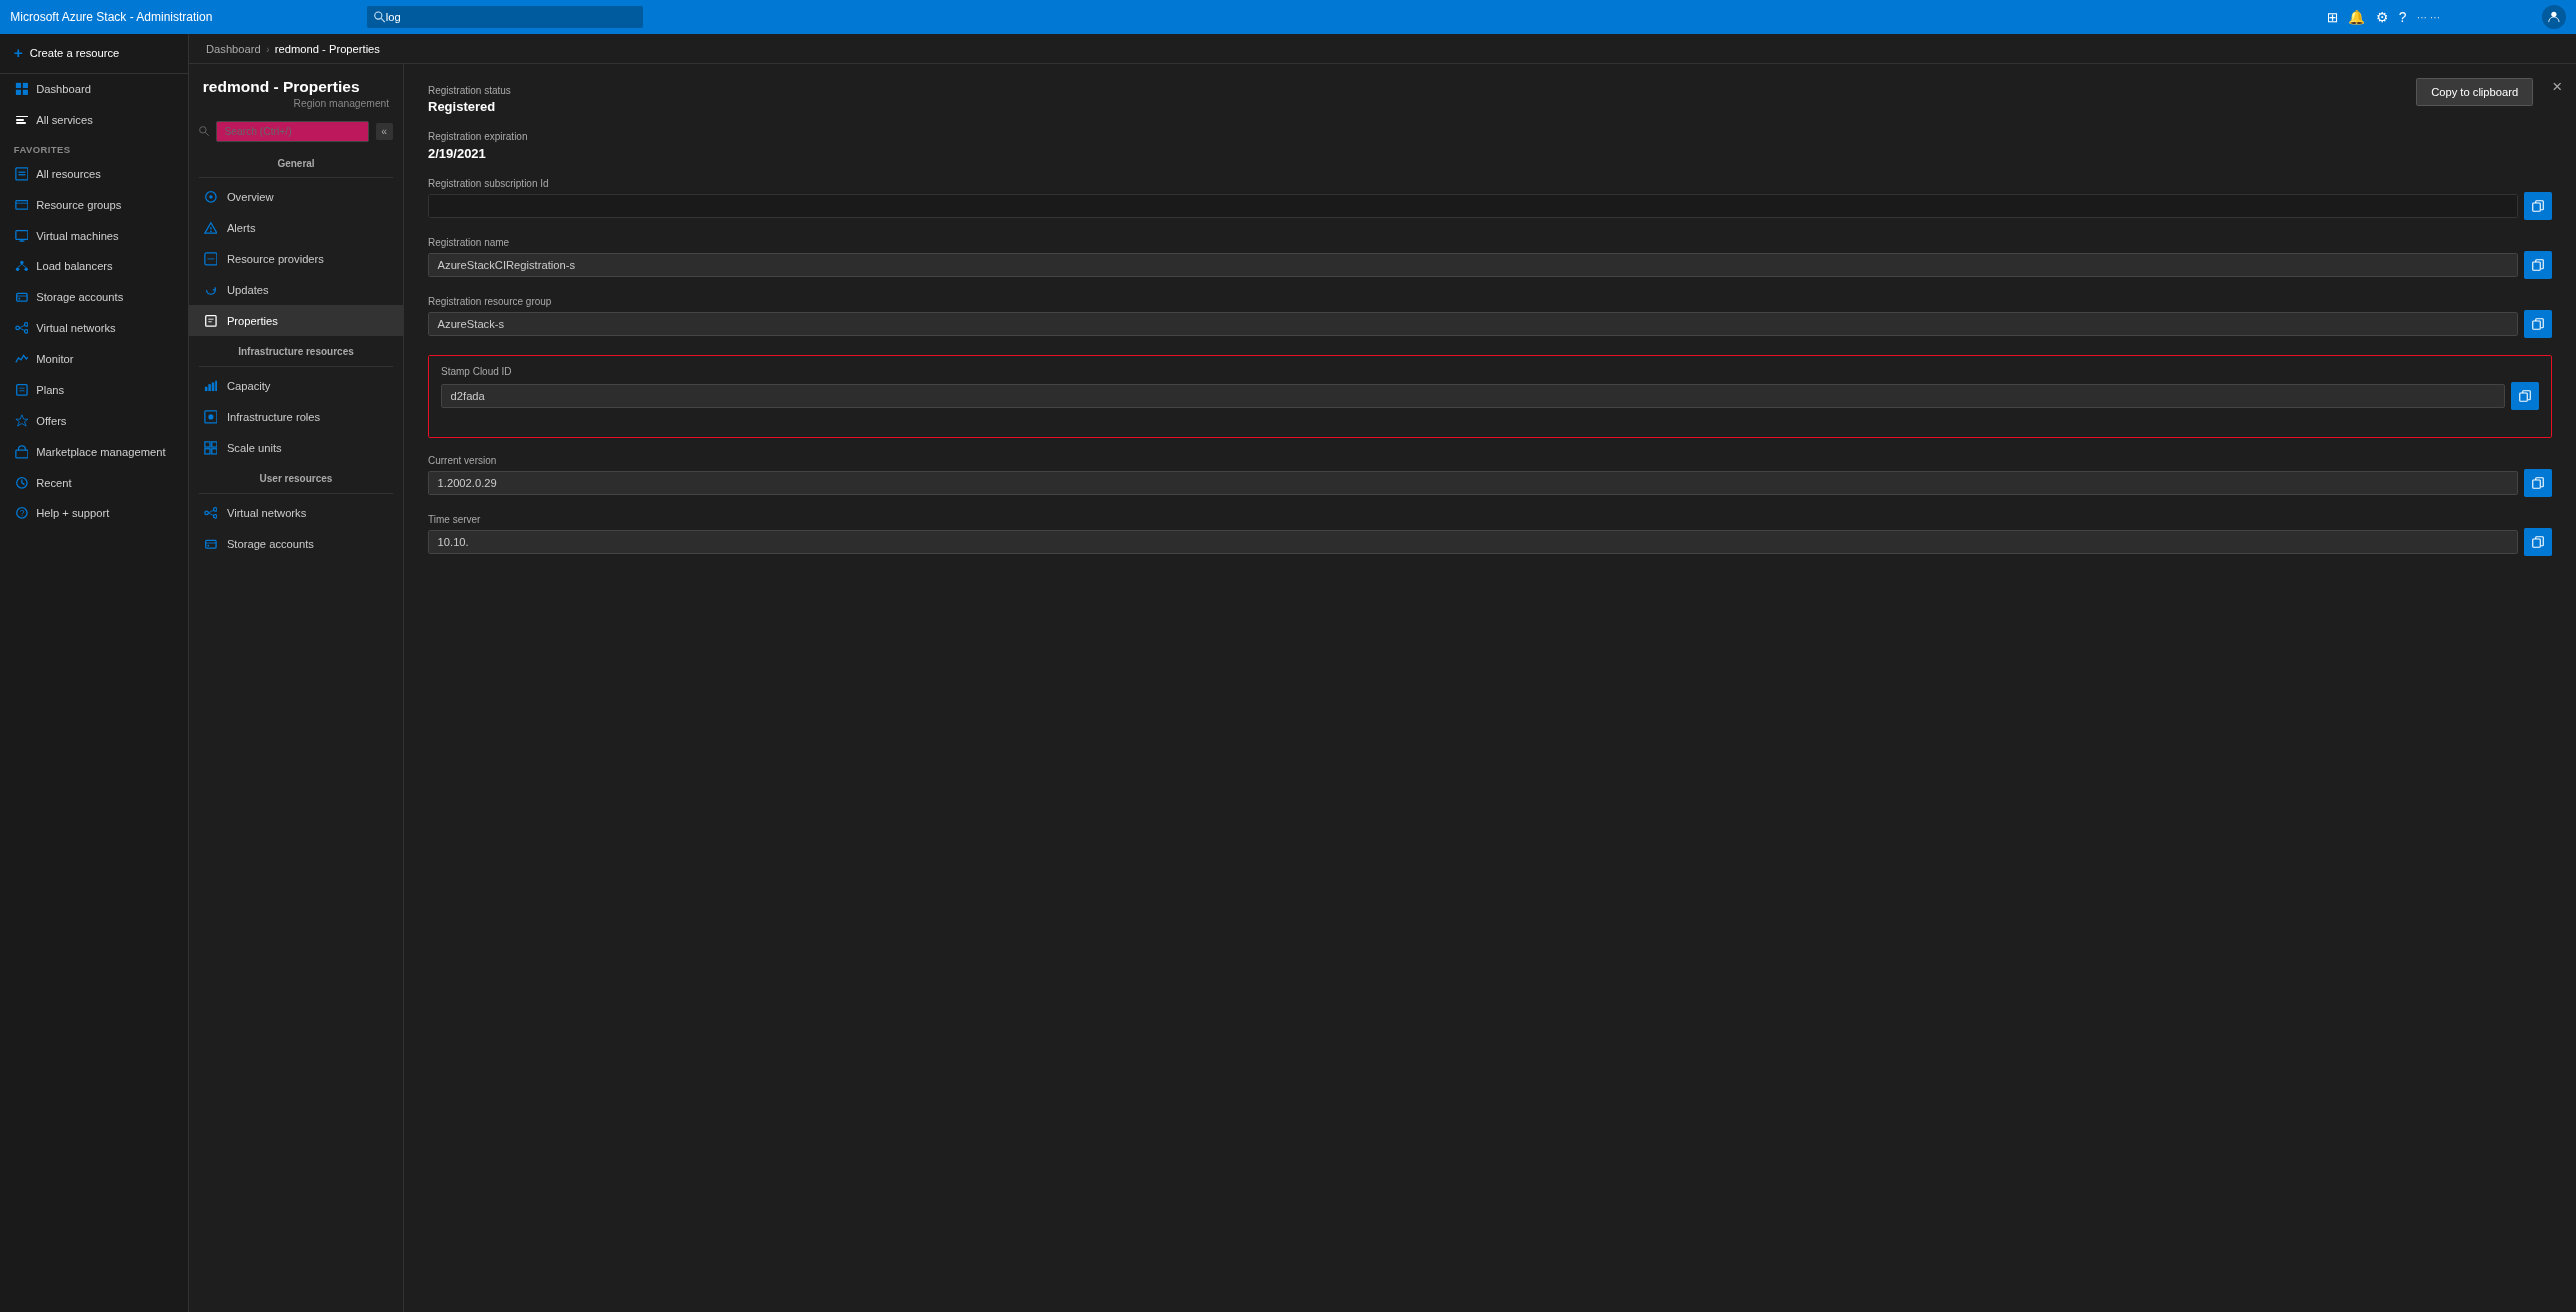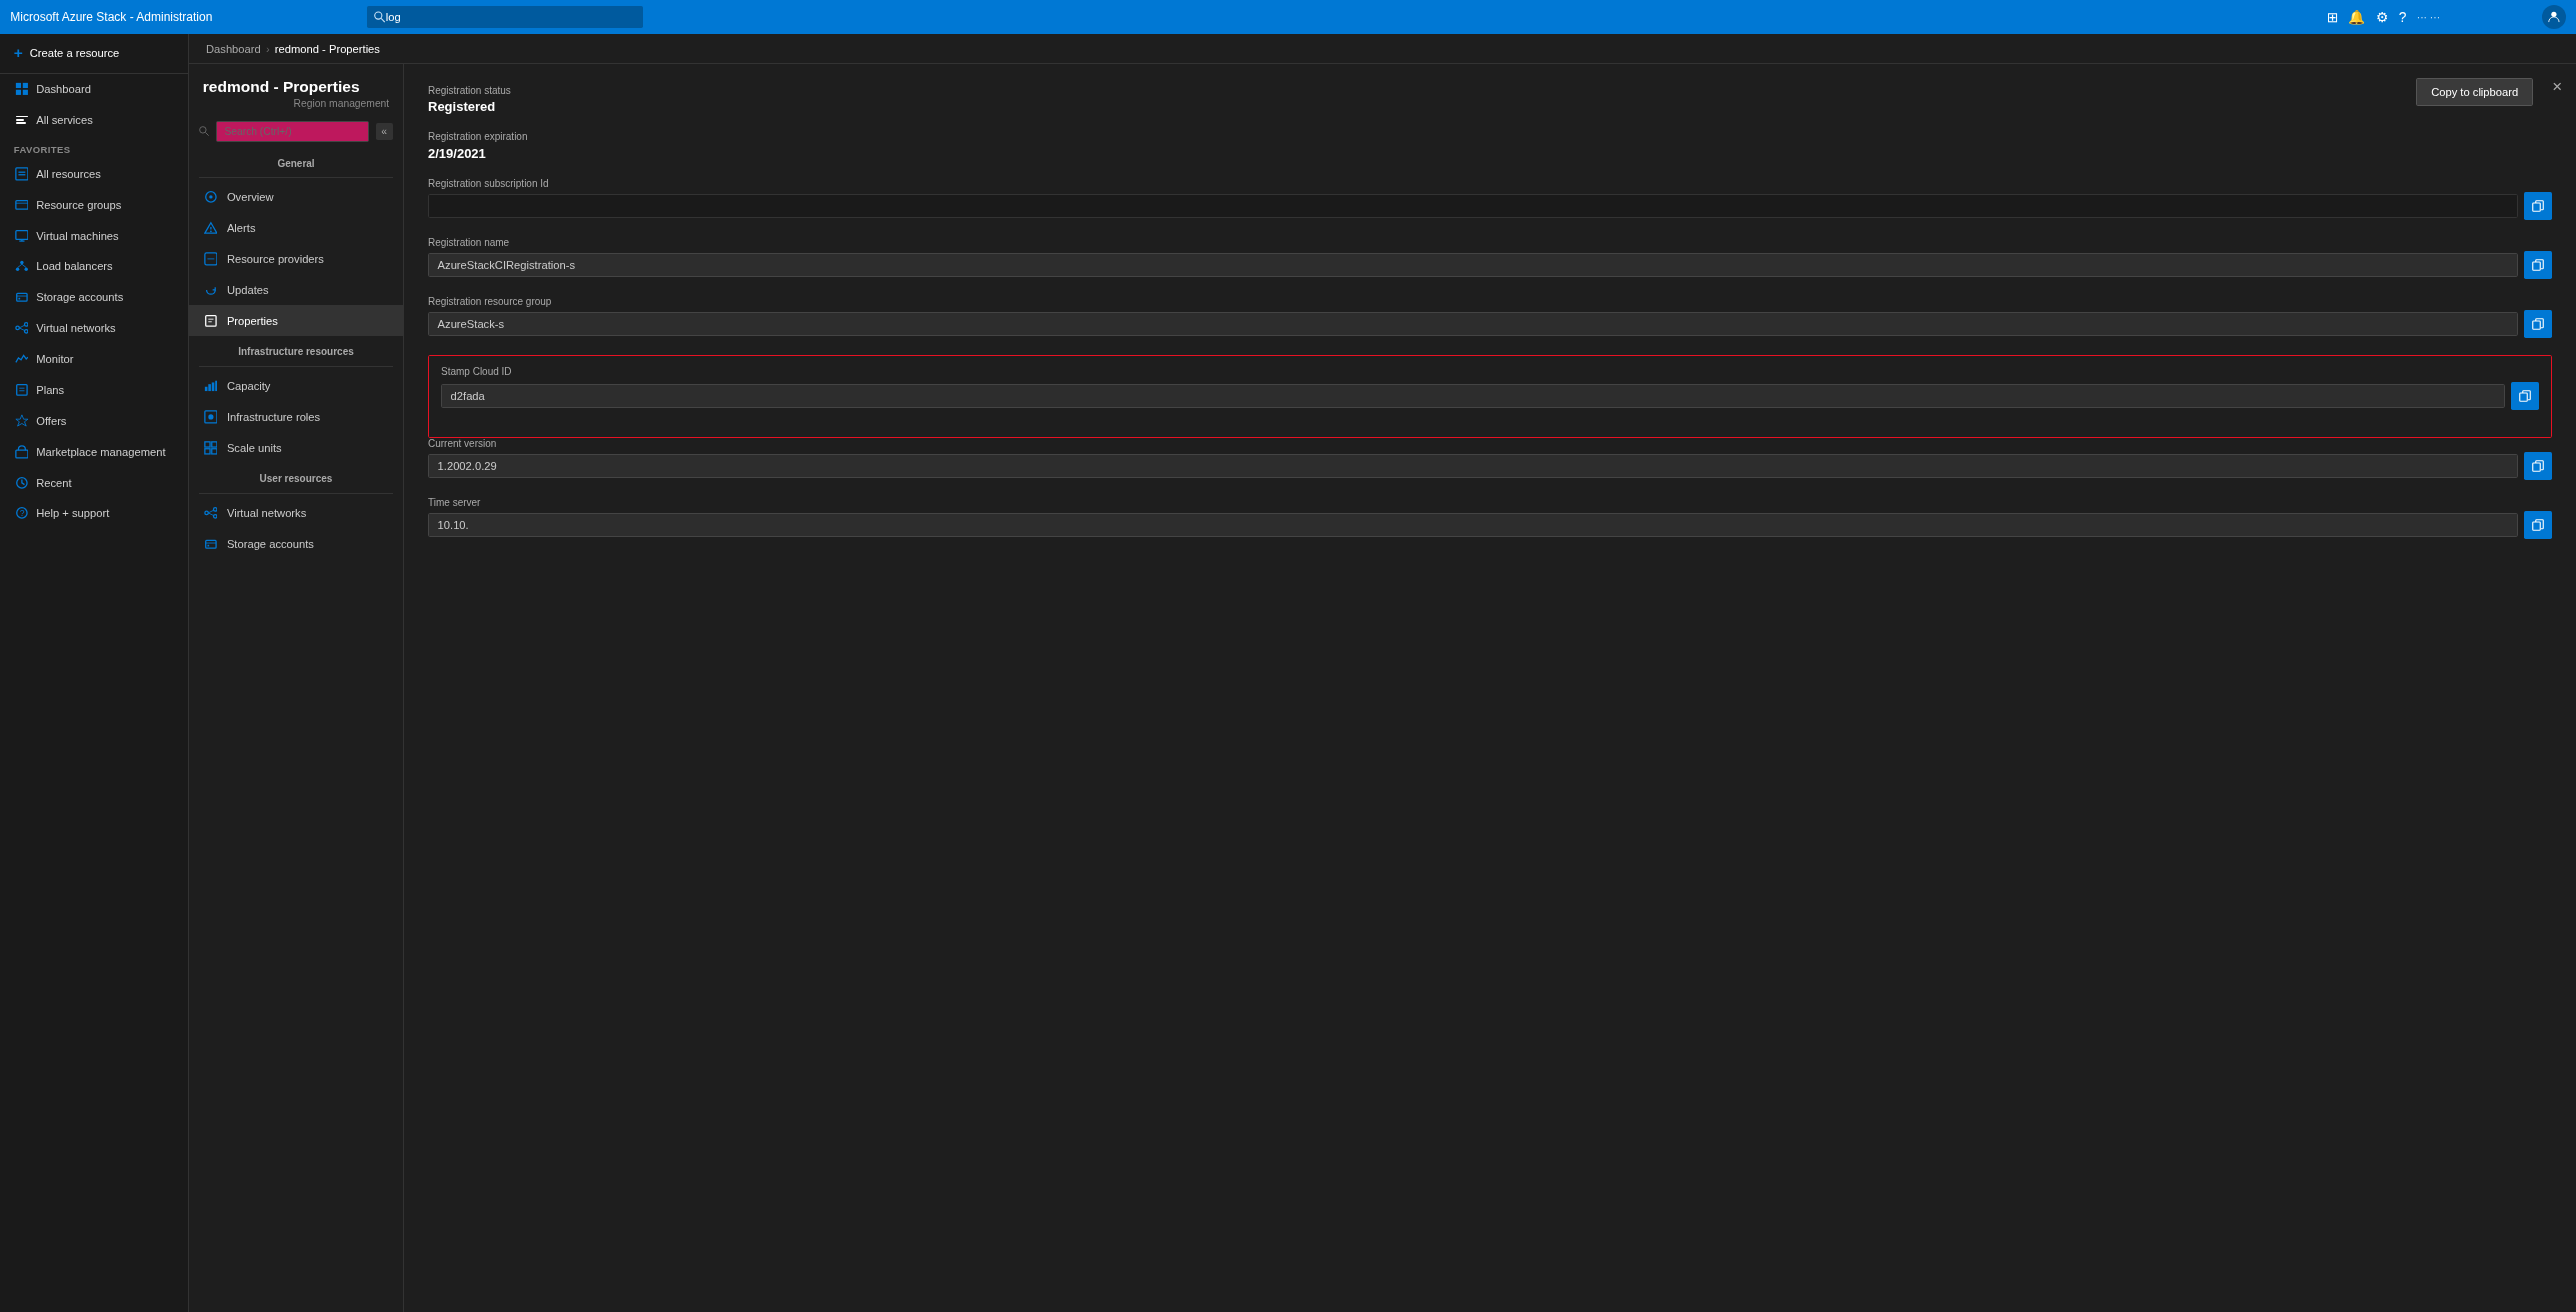--- a/index.html
+++ b/index.html
@@ -106,21 +106,21 @@
       white-space: nowrap; overflow: hidden; text-overflow: ellipsis;
     }
     .prop-field.redacted { background: #1a1a1a; color: #1a1a1a; border-color: #333; }
     .copy-btn {
       width: 27.6px; height: 27.6px; background: #0078d4; border: none; color: #fff;
       cursor: pointer; display: flex; align-items: center; justify-content: center;
       font-size: 12px; flex-shrink: 0; border-radius: 1.7px;
     }
 
     .prop-section-highlighted {
-      border: 1.7px solid #e81123; border-radius: 1.7px; padding: 10.3px 12px; 
+      border: 1.7px solid #e81123; border-radius: 1.7px; padding: 10.3px 12px; margin-bottom: 17px;
     }
     .prop-section-highlighted .prop-label { margin-bottom: 5.2px; }
 
     .clipboard-toast {
       position: absolute; top: 13.8px; right: 43px; background: #3a3a3a; color: #fff;
       padding: 6.9px 13.8px; font-size: 11.2px; border-radius: 1.7px; border: 0.9px solid #555;
     }
     .icon-services { display: flex; flex-direction: column; gap: 1.7px; }
     .icon-services span { height: 1.7px; background: #fff; border-radius: 0.9px; }
     .icon-services span:first-child { width: 12px; }

